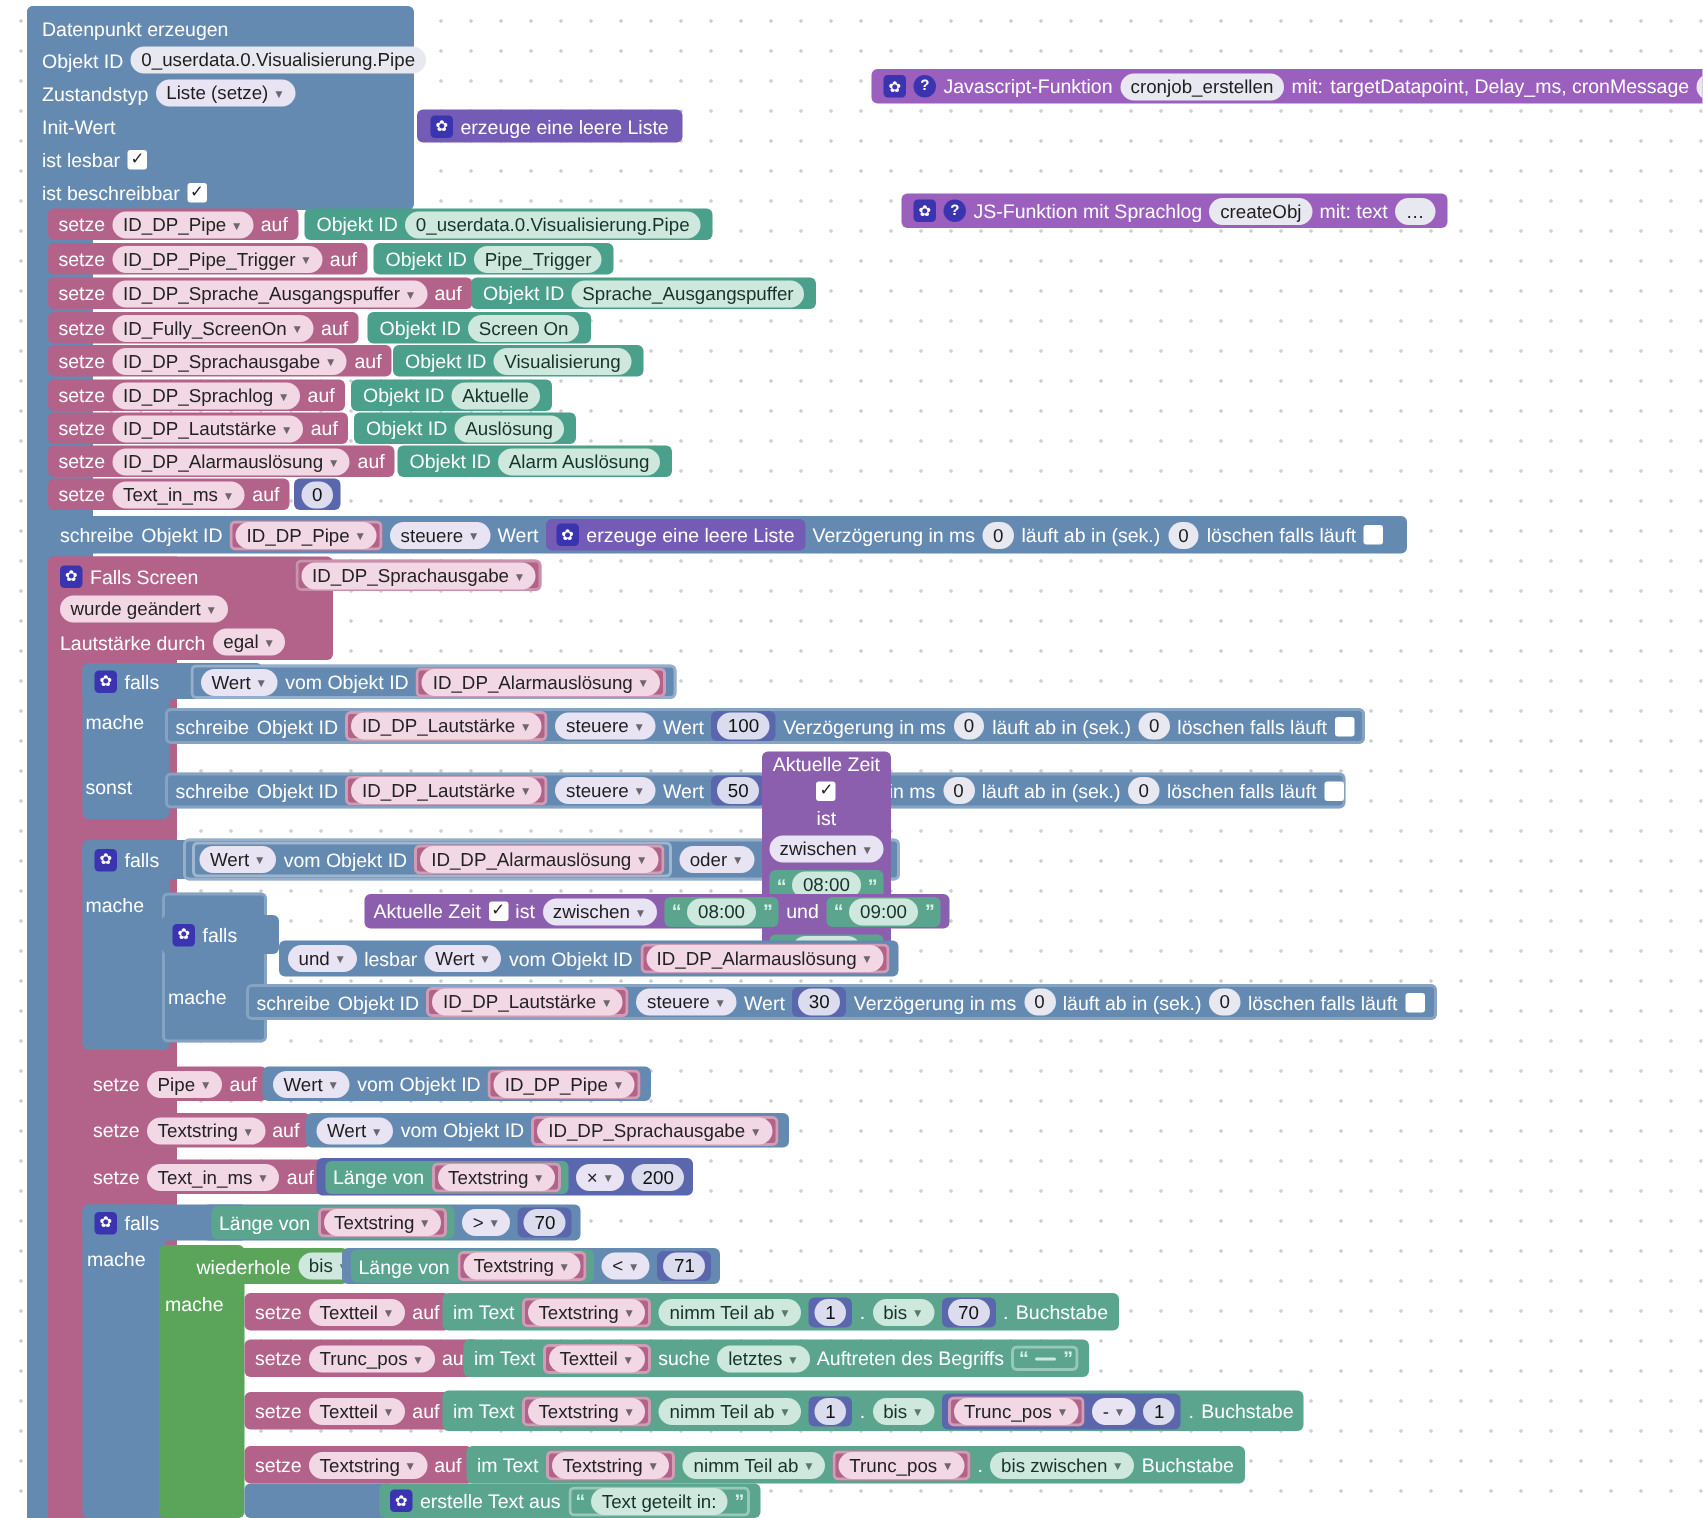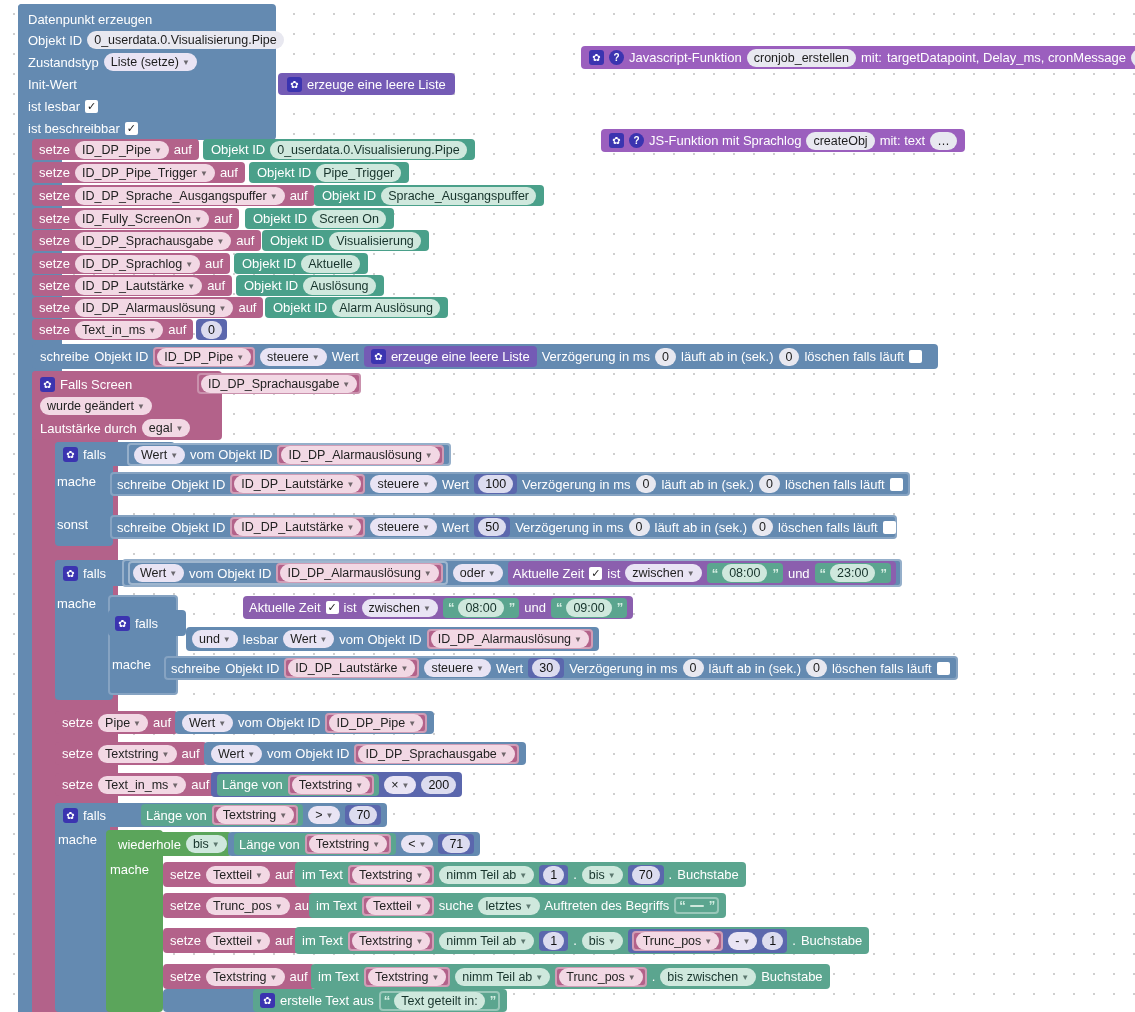--- a/index.html
+++ b/index.html
@@ -23,21 +23,21 @@
   .blk { position: absolute; border-radius: 4px; color: #fff; }
   .row { display: flex; align-items: center; gap: 5px; white-space: nowrap; }
   .lbl { color: #fff; font-size: 13px; line-height: 1; }
 
   
   .c-sys   { background: #648ab1; }        
   .c-var   { background: #b3628a; }        
   .c-obj   { background: #4aa08a; }        
   .c-txt   { background: #5ba58f; }        
   .c-list  { background: #745bb5; }        
-  .c-time  { background: #8b5fae; }        
+  .c-time  { background: #8b5fae; flex-direction: column; }        
   .c-math  { background: #5b67ad; }        
   .c-loop  { background: #5ba55b; }        
   .c-js    { background: #9b5fbe; }        
   .c-trig  { background: #b3628a; }        
 
   
   .fld {
     display: inline-flex; align-items: center; gap: 3px;
     background: #f2d8e4; color: #222;
     border-radius: 10px; padding: 1px 7px;
@@ -666,21 +666,21 @@
       <span class="val c-math" style="padding:1px 4px;">
         <span class="fld f-num">70</span>
       </span>
     </div>
   </div>
   <div style="position:absolute; left:58px; top:832px;">
     <span class="lbl">mache</span>
   </div>
 
   <div class="blk c-loop" style="left:106px; top:830px; width:57px; height:182px;"></div>
-  <div class="blk c-loop" style="left:106px; top:832px; width:126px; height:24px; padding:0 12px;">
+  <div class="blk c-loop" style="left:106px; top:832px; width:126px; height:24px; padding:0 25px;">
     <div class="row" style="height:24px;">
       <span class="lbl">wiederhole</span>
       <span class="fld f-green">
           <span>bis</span>
           <span class="caret">▼</span>
         </span>
     </div>
   </div>
   <div class="blk c-sys" style="left:228px; top:832px; height:24px; padding:0 6px;">
     <div class="row" style="height:24px;">

